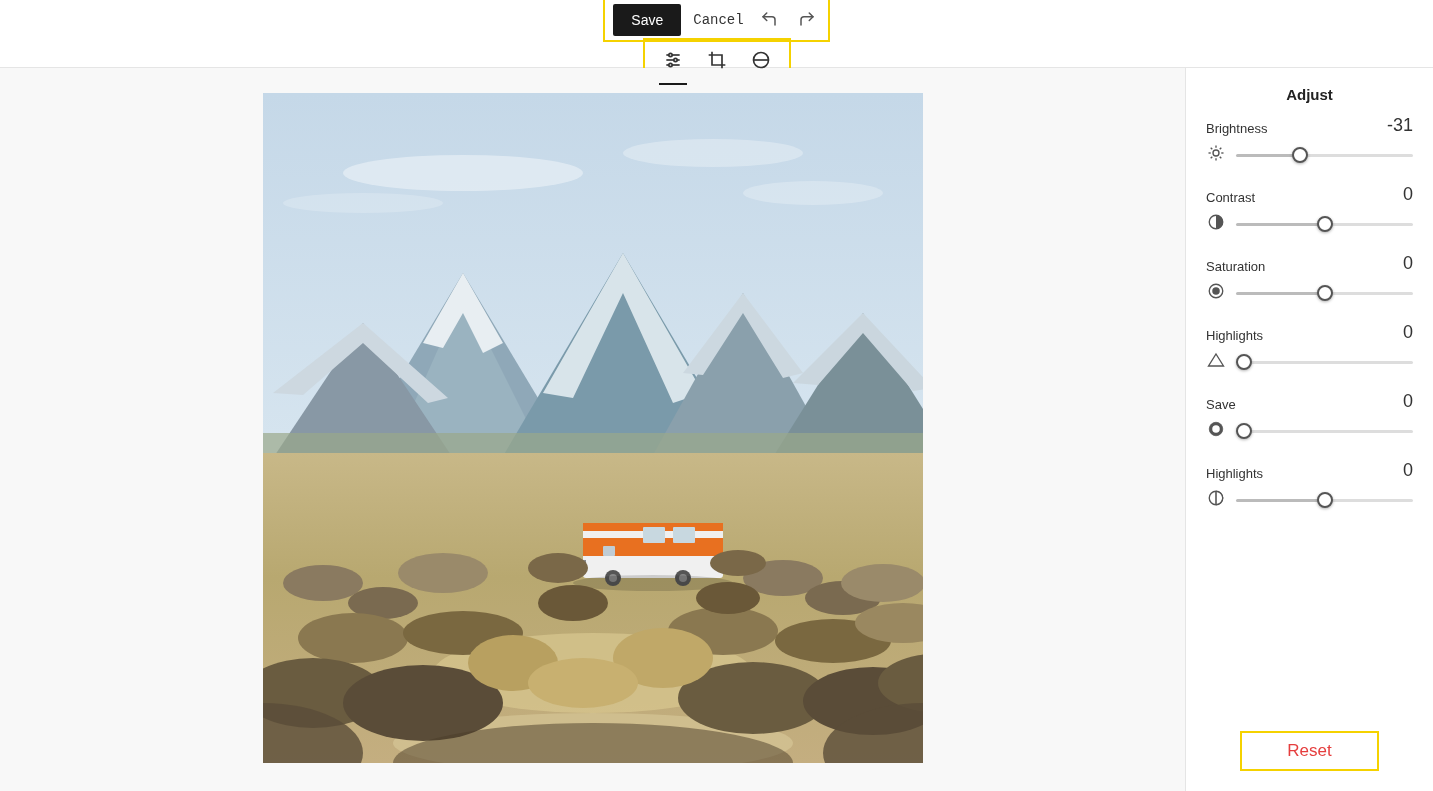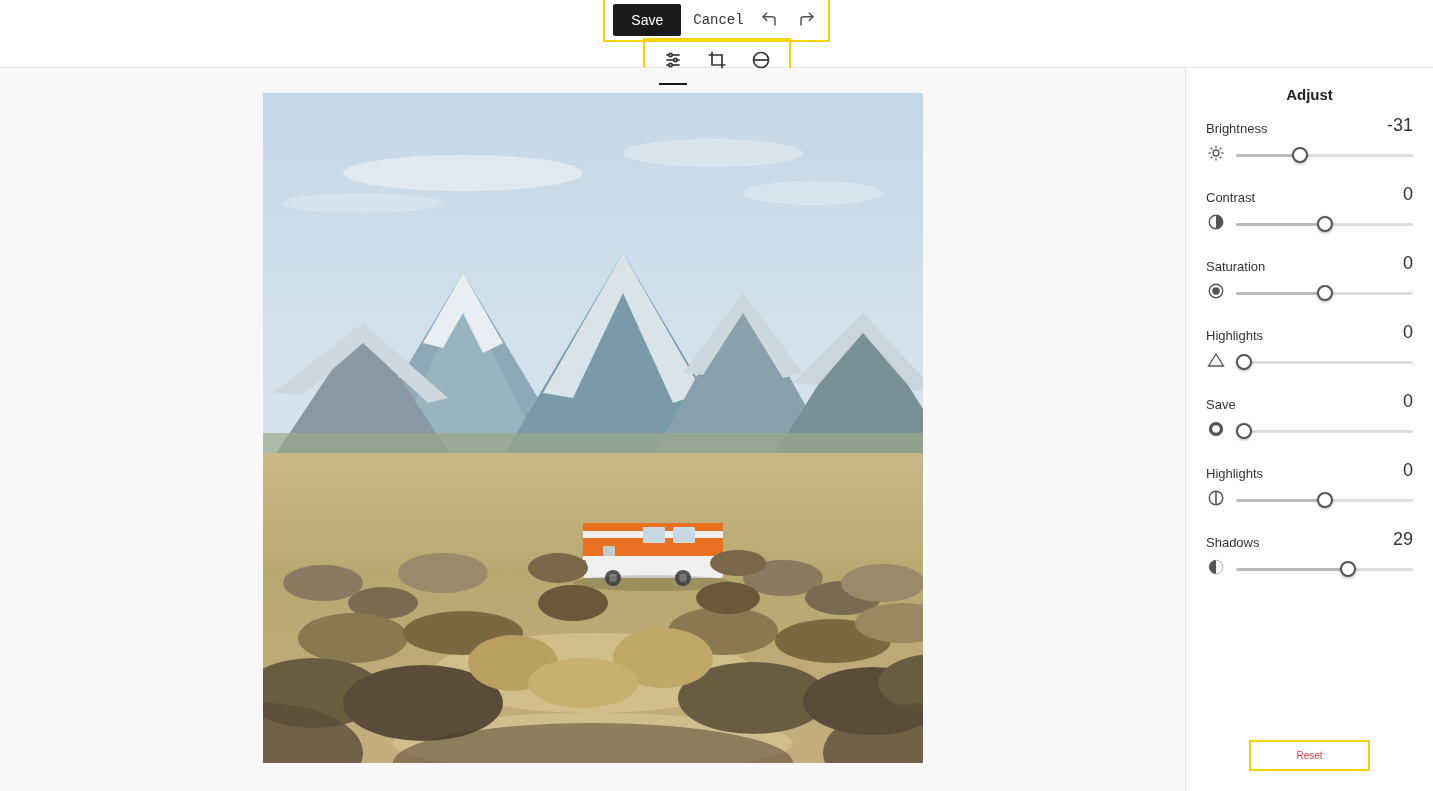--- a/index.html
+++ b/index.html
@@ -180,21 +180,21 @@
 
     .reset-container {
       padding: 16px 20px 20px;
       display: flex;
       justify-content: center;
     }
     .reset-btn {
       background: none;
       border: 2px solid #f5d200;
       color: #e53e3e;
-      font-size: 10px;
+      font-size: 17px;
       padding: 8px 45px;
       cursor: pointer;
       font-weight: 500;
     }
   </style>
 </head>
 <body>
 
 <div class="header">
   <div class="header-left">
@@ -453,35 +453,20 @@
 
               <line x1="12" y1="3" x2="12" y2="21" stroke="#555" stroke-width="1.8"></line>
               <path d="M12 3 A9 9 0 0 1 12 21" fill="none" stroke="#555" stroke-width="1"></path>
 
             </svg>
           </span>
           <input type="range" min="-100" max="100" value="0" style="flex: 1 1 0%; background: linear-gradient(to right, rgb(187, 187, 187) 50%, rgb(221, 221, 221) 50%);">
         </div>
       </div>
 
-      <div class="control-row">
-        <div class="control-header">
-          <span class="control-label">Shadows</span>
-          <span class="control-value">29</span>
-        </div>
-        <div class="slider-row">
-          <span class="slider-icon">
-            <svg width="18" height="18" viewBox="0 0 24 24">
-              <circle cx="12" cy="12" r="9" fill="#555" stroke="#555" stroke-width="1"></circle>
-              <path d="M12 3 A9 9 0 0 1 12 21 Z" fill="white"></path>
-            </svg>
-          </span>
-          <input type="range" min="-100" max="100" value="29" style="flex: 1 1 0%; background: linear-gradient(to right, rgb(187, 187, 187) 64.5%, rgb(221, 221, 221) 64.5%);">
-        </div>
-      </div>
 
     </div>
 
     <div class="reset-container">
       <button class="reset-btn">Reset</button>
     </div>
   </div>
 </div>
 
 </body></html>

